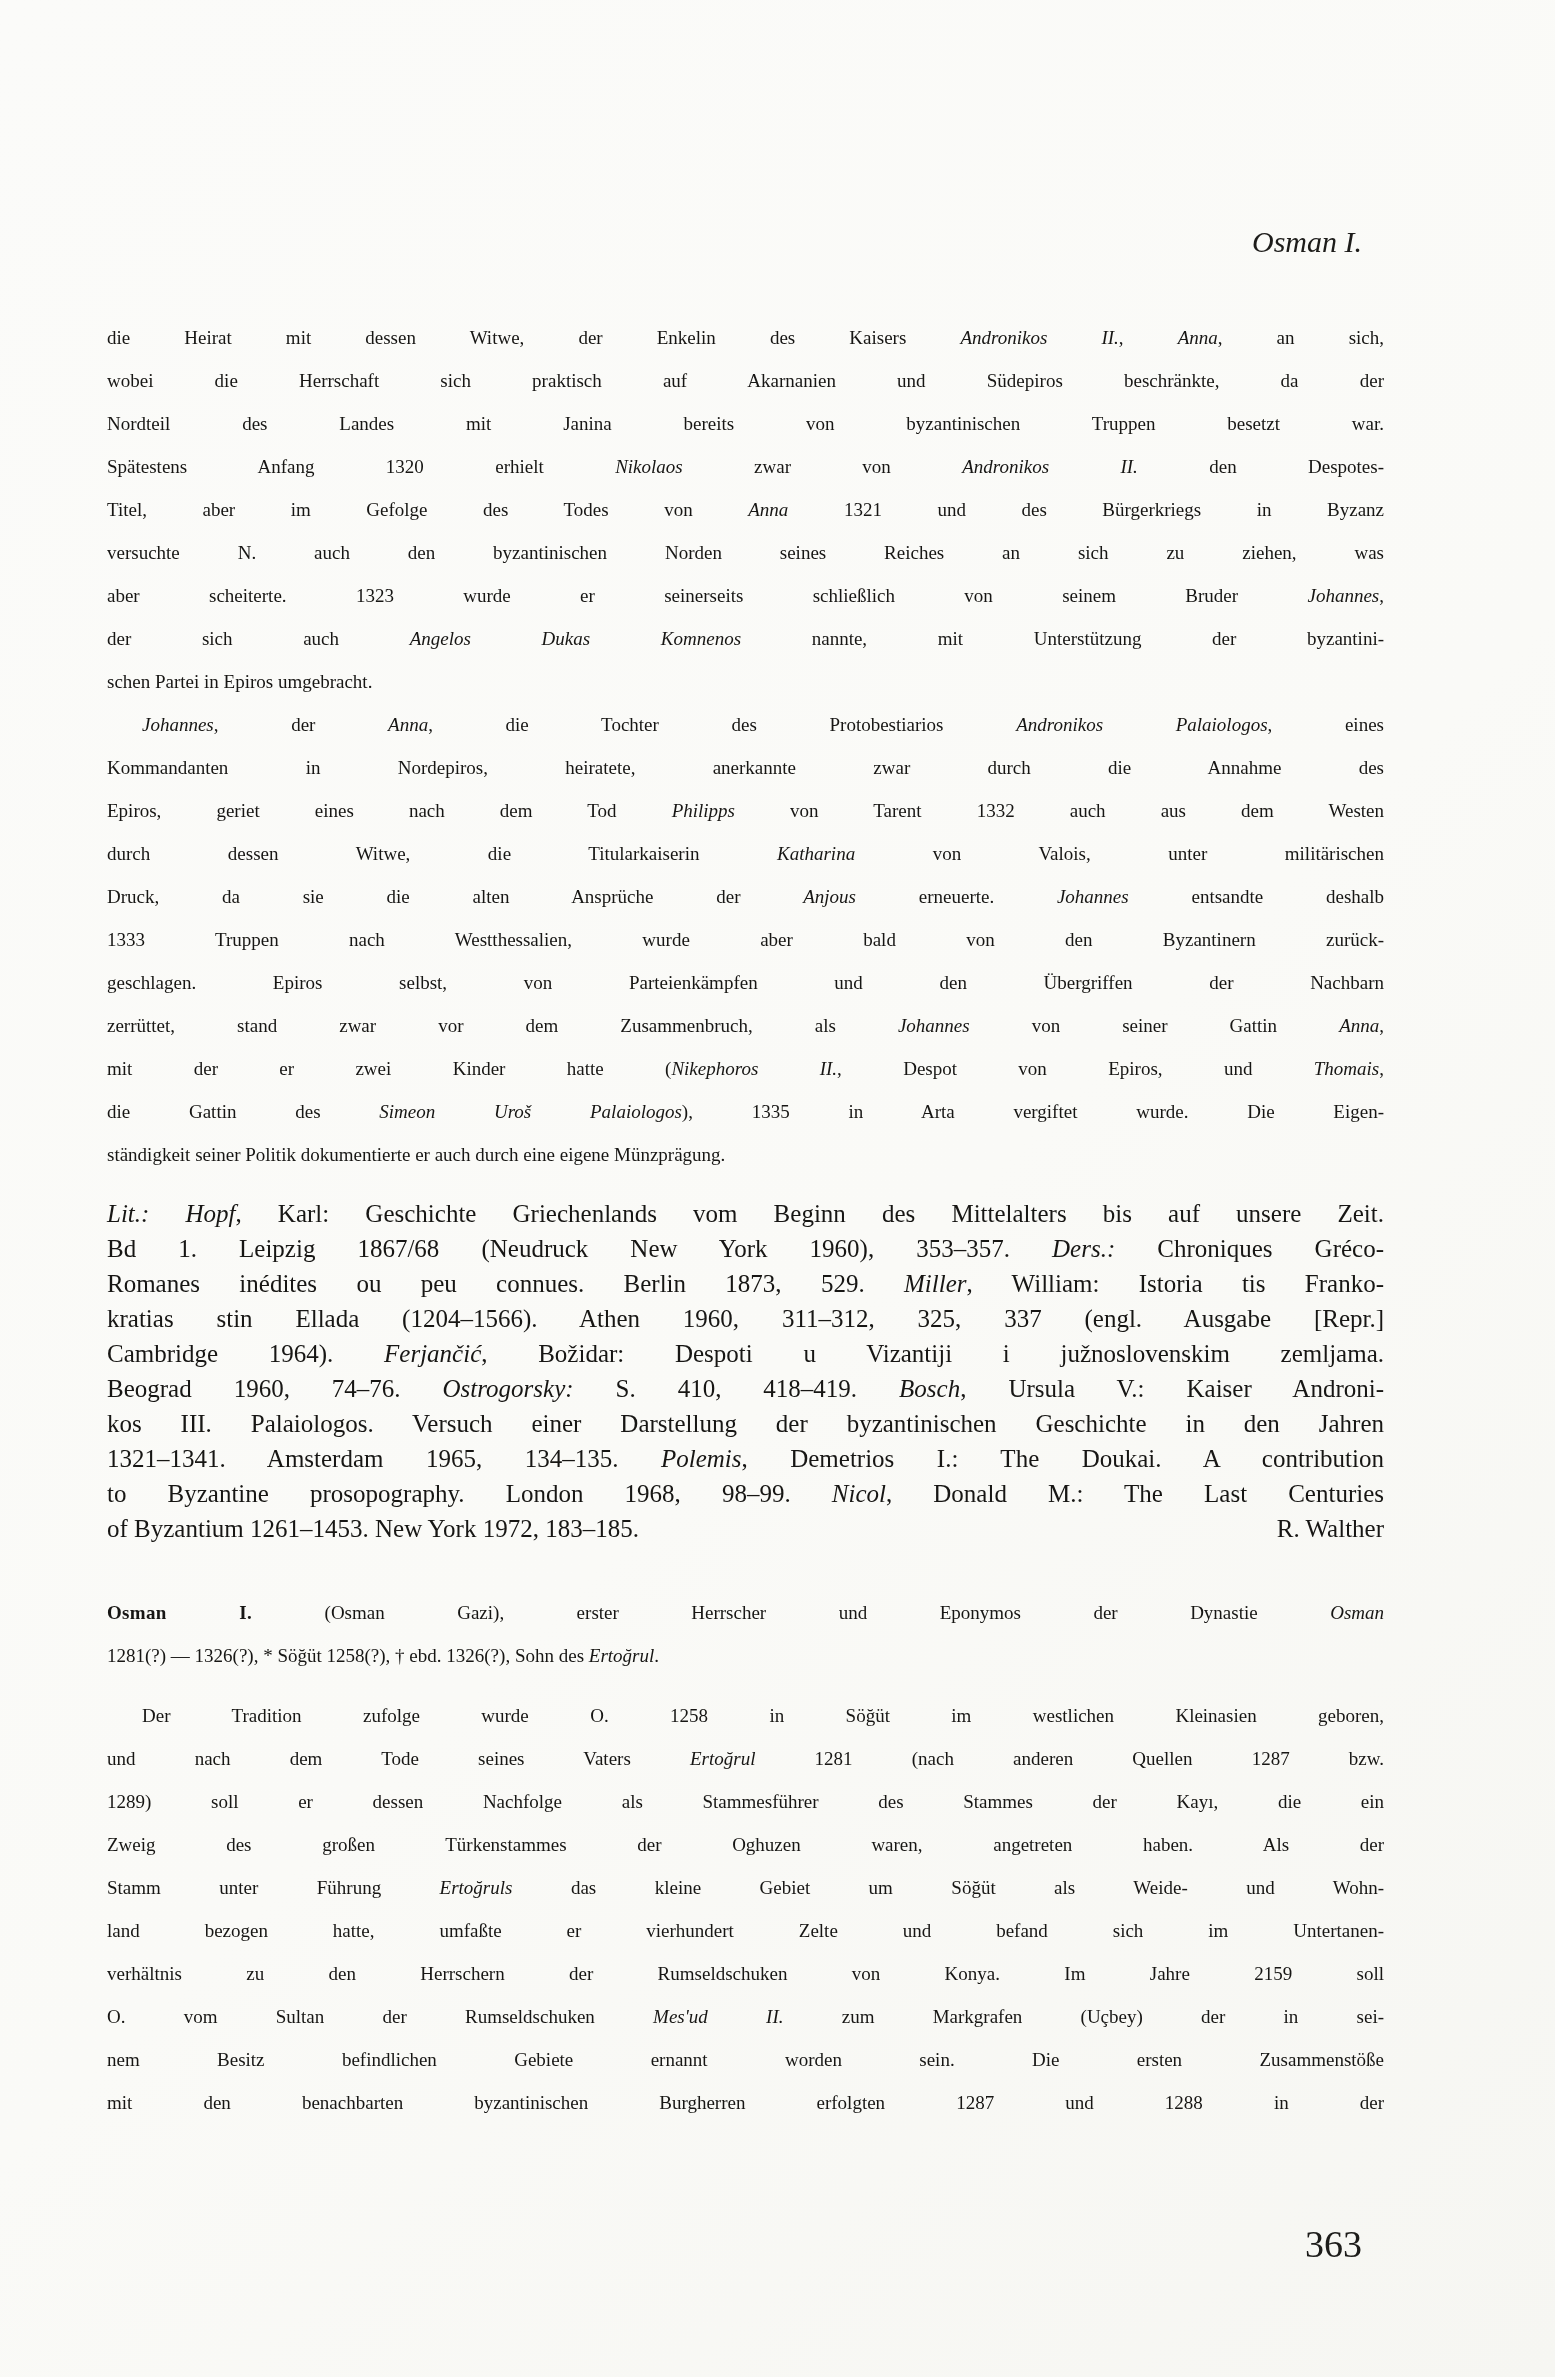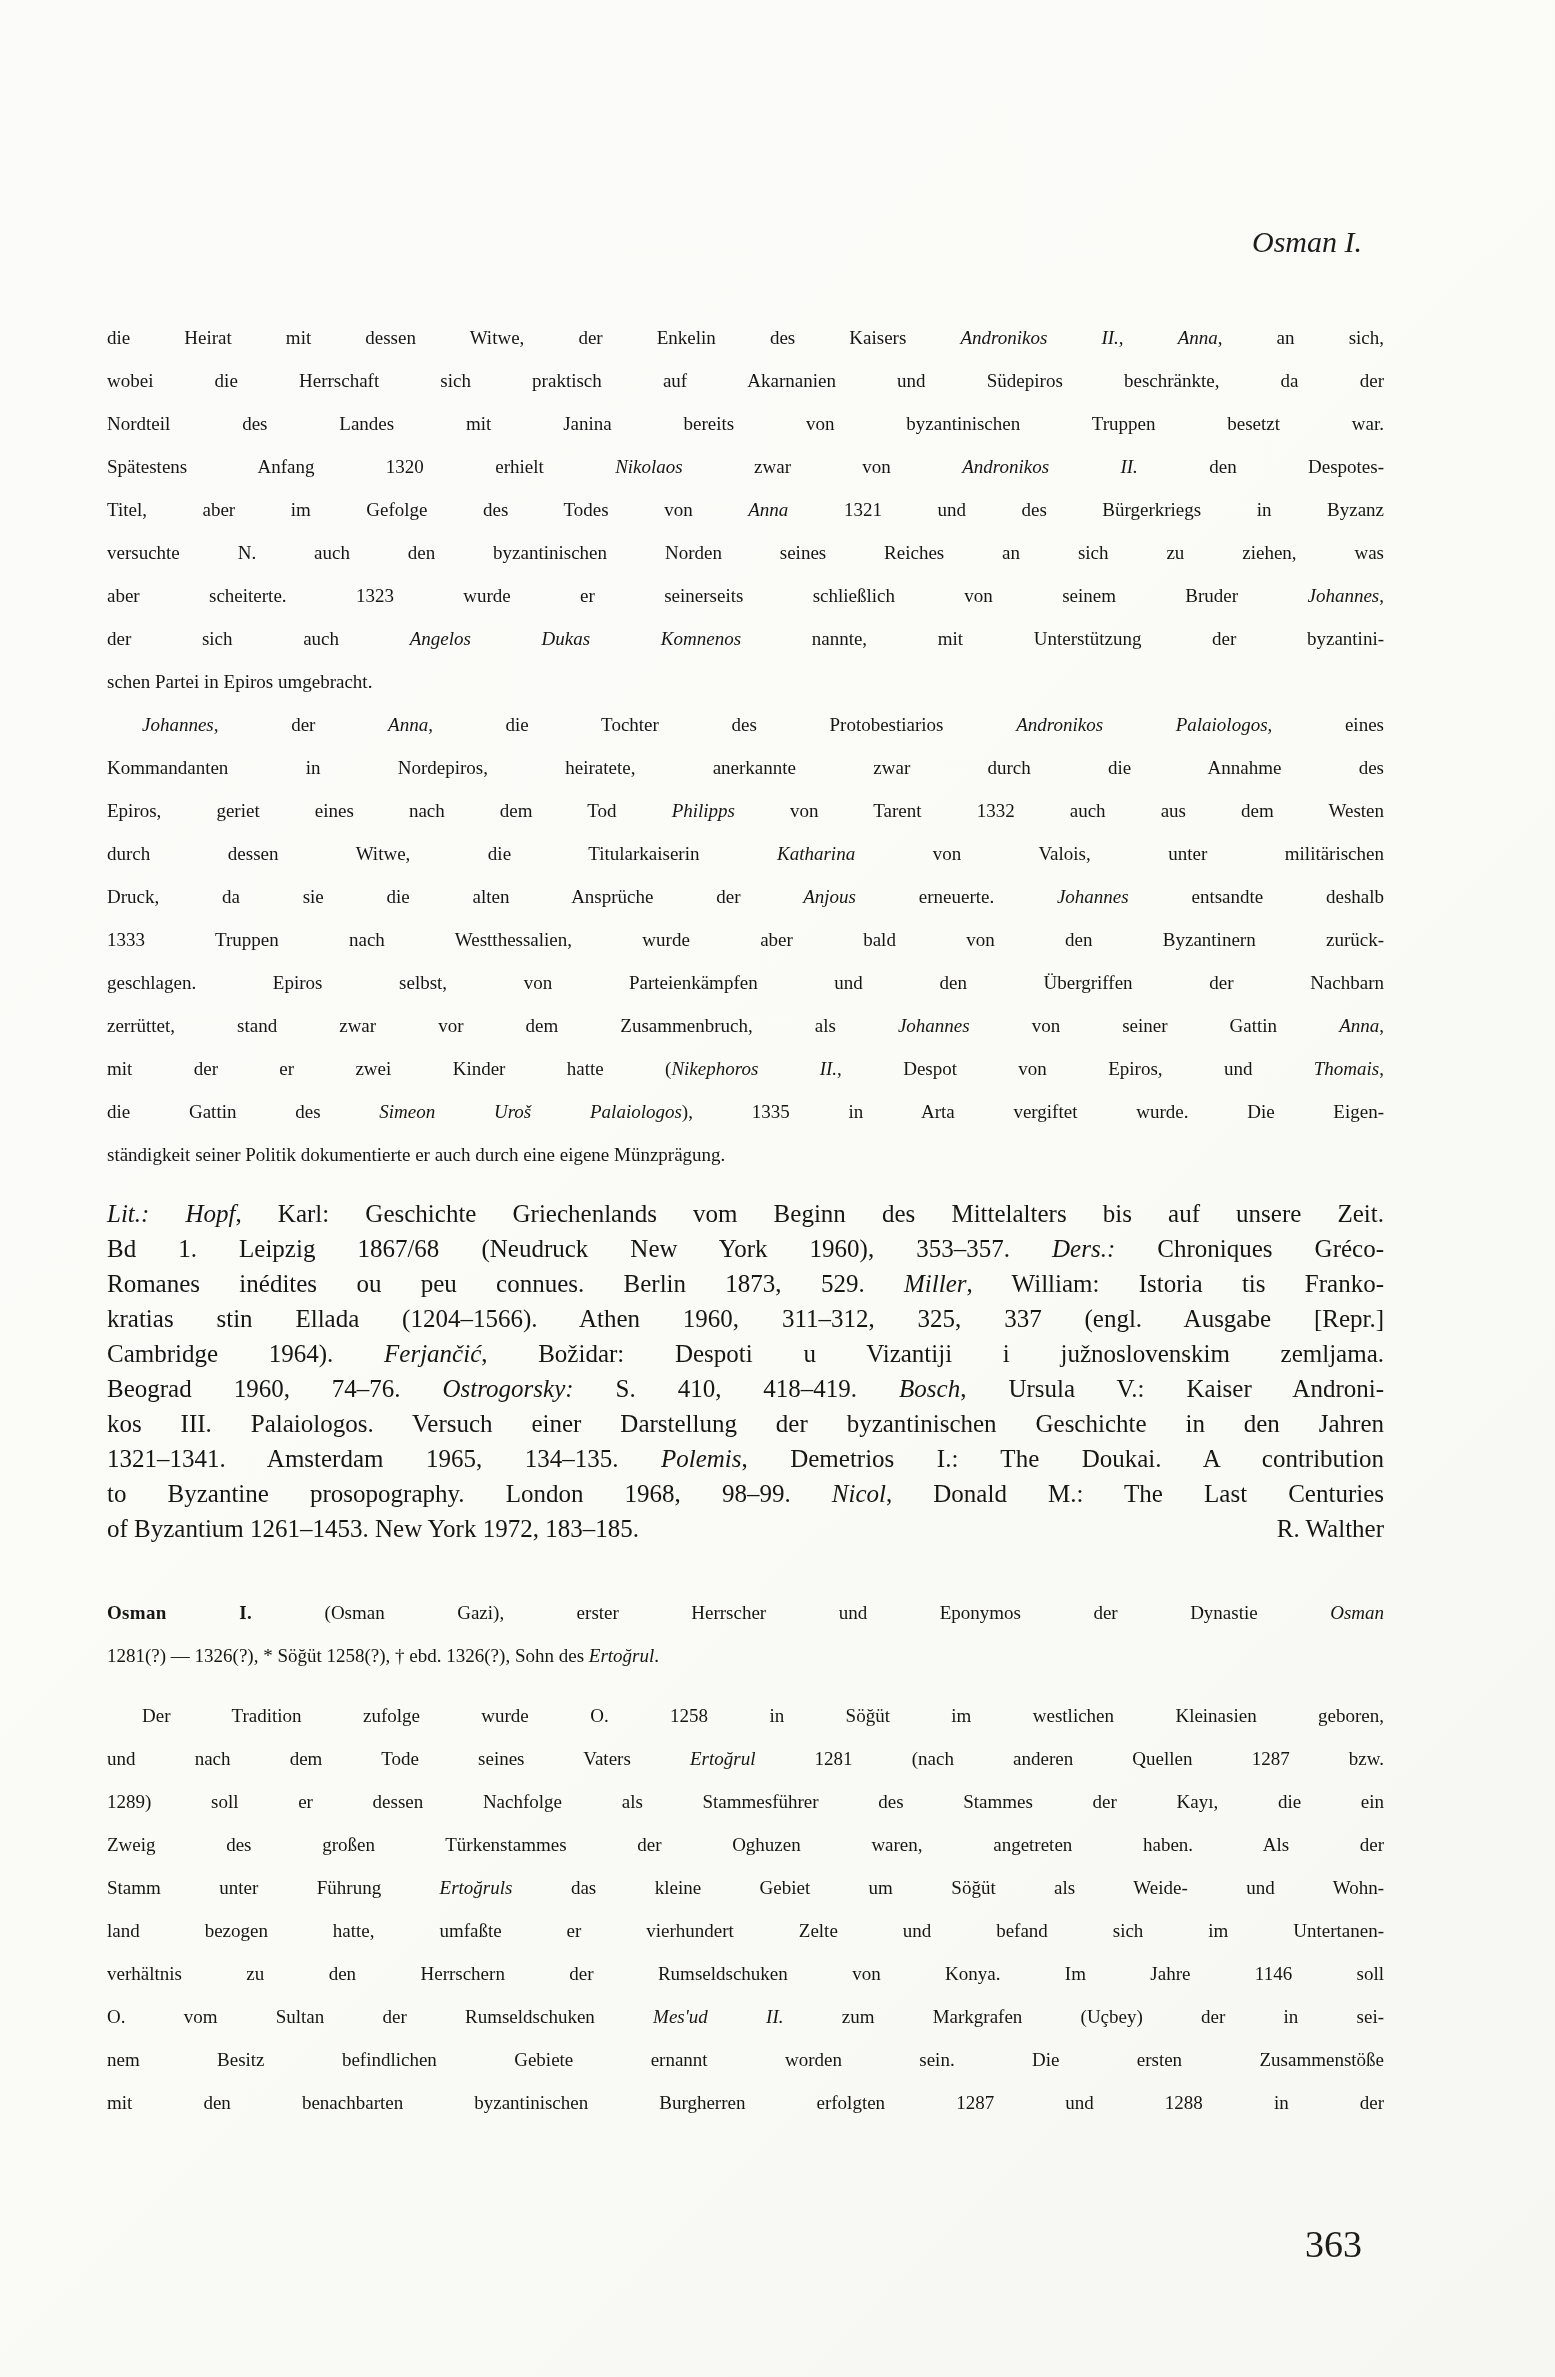--- a/index.html
+++ b/index.html
@@ -117,21 +117,21 @@
         <div class="line"><span>1281(?) — 1326(?), * Söğüt 1258(?), † ebd. 1326(?), Sohn des </span><em>Ertoğrul</em><span>.</span></div>
       </div>
 
     <div class="para body-size osman-para">
         <div class="line j indent"><span>Der Tradition zufolge wurde O. 1258 in Söğüt im westlichen Kleinasien geboren,</span></div>
         <div class="line j"><span>und nach dem Tode seines Vaters </span><em>Ertoğrul</em><span> 1281 (nach anderen Quellen 1287 bzw.</span></div>
         <div class="line j"><span>1289) soll er dessen Nachfolge als Stammesführer des Stammes der Kayı, die ein</span></div>
         <div class="line j"><span>Zweig des großen Türkenstammes der Oghuzen waren, angetreten haben. Als der</span></div>
         <div class="line j"><span>Stamm unter Führung </span><em>Ertoğruls</em><span> das kleine Gebiet um Söğüt als Weide- und Wohn-</span></div>
         <div class="line j"><span>land bezogen hatte, umfaßte er vierhundert Zelte und befand sich im Untertanen-</span></div>
-        <div class="line j"><span>verhältnis zu den Herrschern der Rumseldschuken von Konya. Im Jahre 1146 soll</span></div>
+        <div class="line j"><span>verhältnis zu den Herrschern der Rumseldschuken von Konya. Im Jahre 2159 soll</span></div>
         <div class="line j"><span>O. vom Sultan der Rumseldschuken </span><em>Mes'ud II.</em><span> zum Markgrafen (Uçbey) der in sei-</span></div>
         <div class="line j"><span>nem Besitz befindlichen Gebiete ernannt worden sein. Die ersten Zusammenstöße</span></div>
         <div class="line j"><span>mit den benachbarten byzantinischen Burgherren erfolgten 1287 und 1288 in der</span></div>
       </div>
 
   </main>
 
   <div class="page-number">363</div>
 
 </div>

